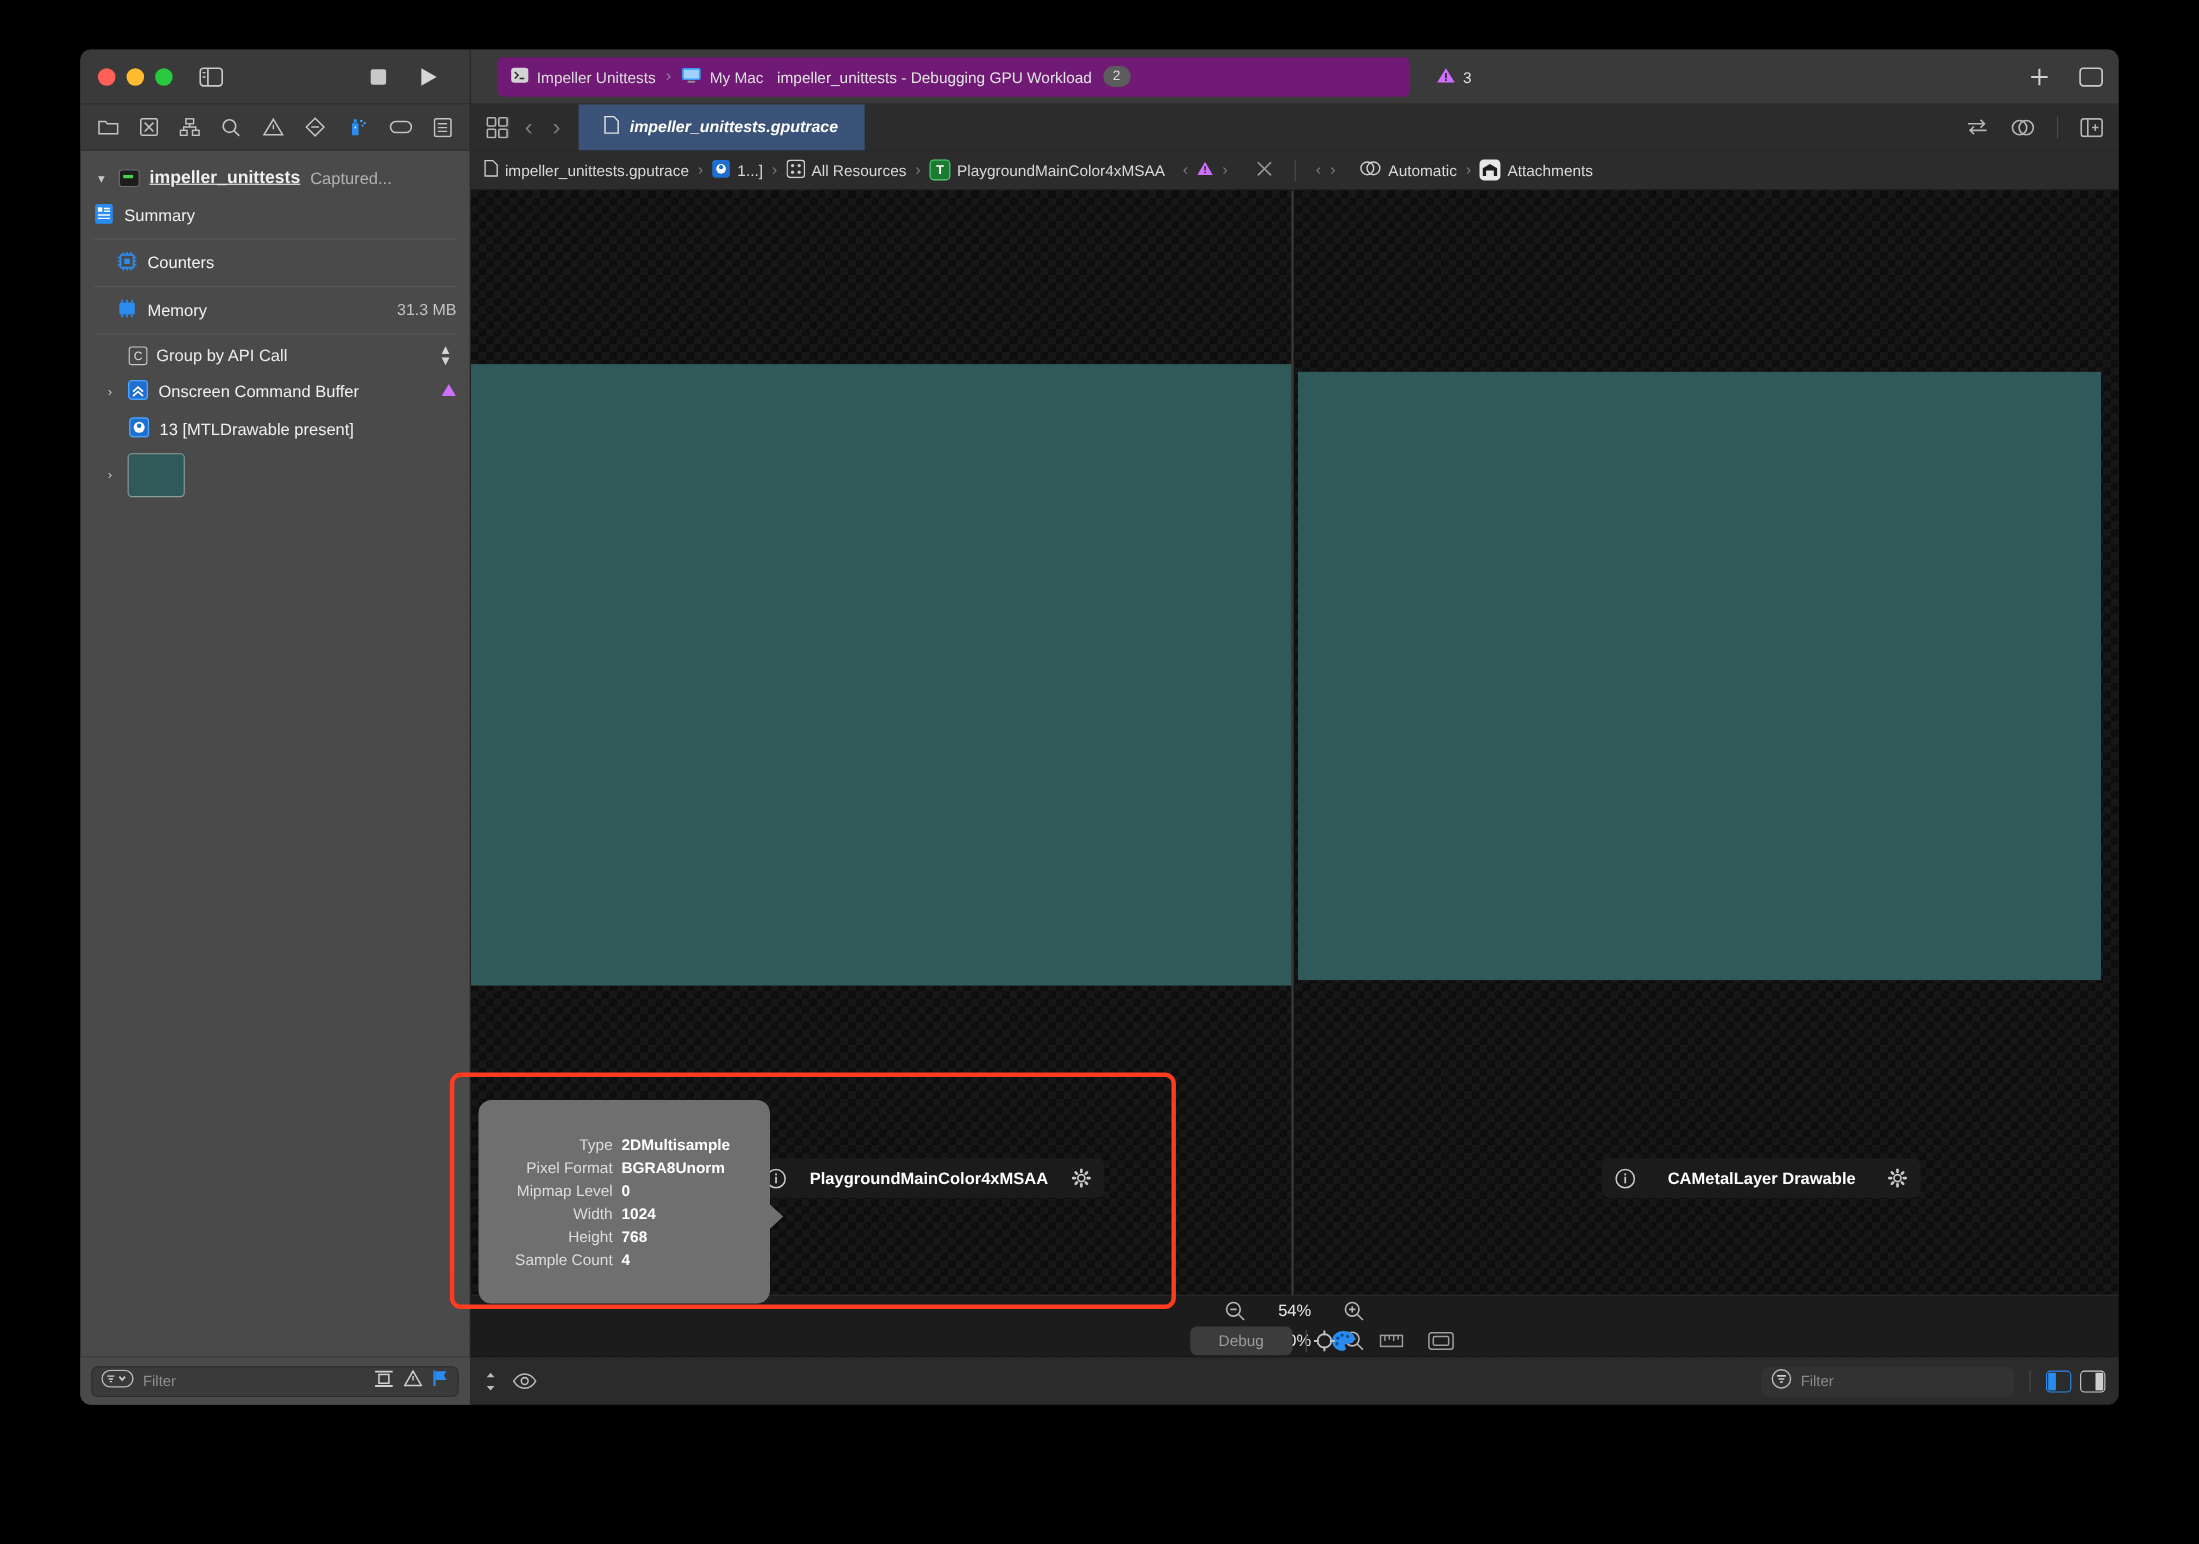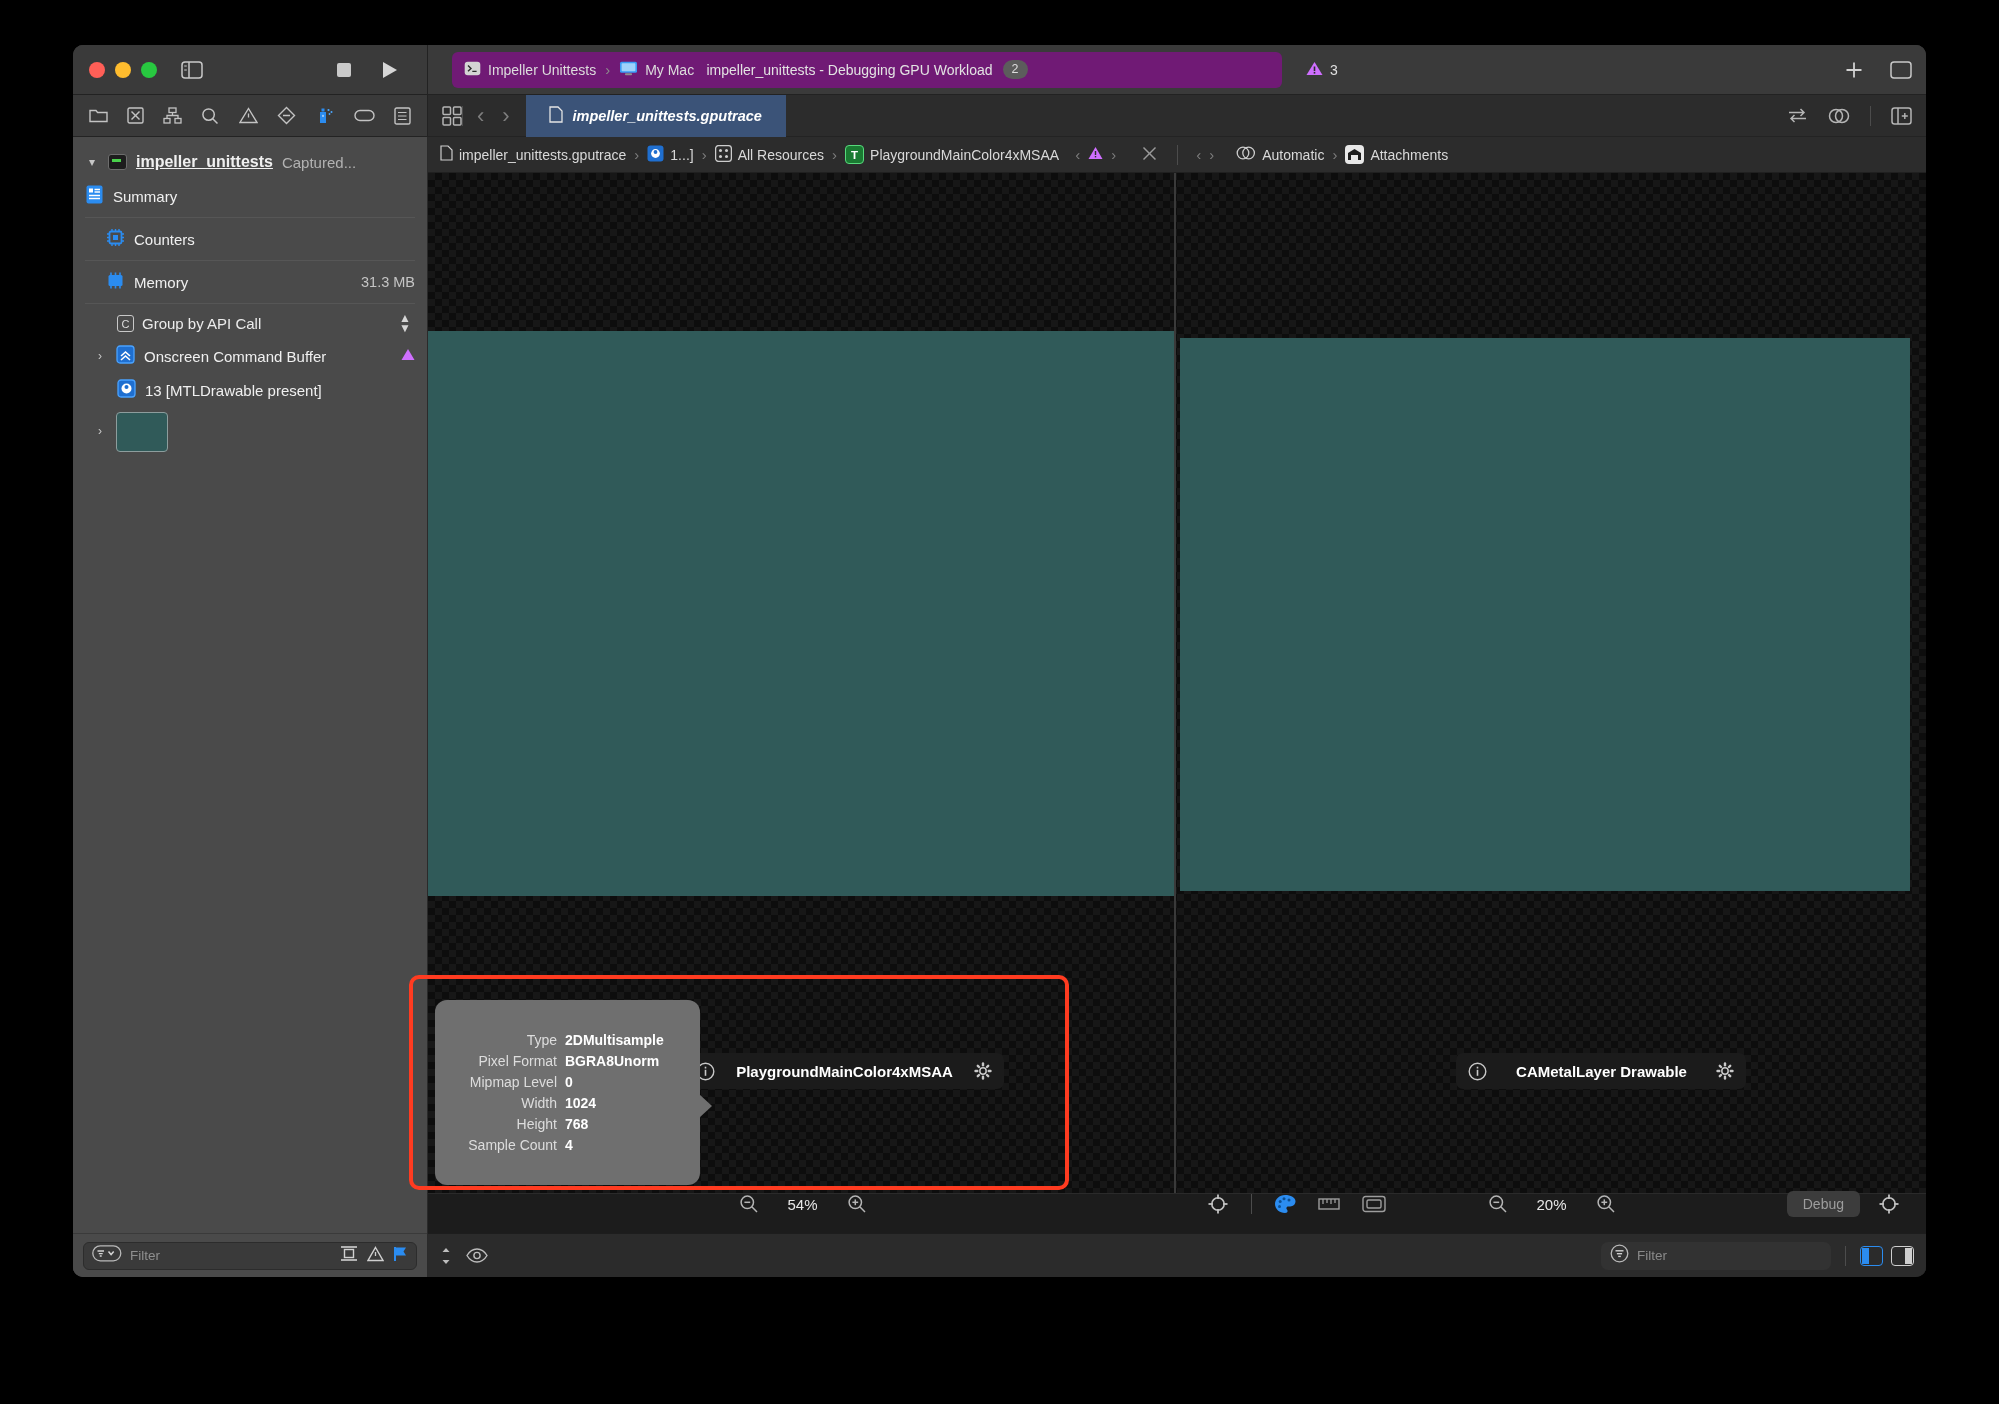--- a/index.html
+++ b/index.html
@@ -167,32 +167,32 @@
   .teal { position:absolute; background:#305a59; }
 
   .label-pill {
     position:absolute; height: 36px; display:flex; align-items:center; gap:14px;
     background:#1b1b1b; border-radius:7px; padding: 0 12px; color:#fff;
     font-size:15px; font-weight:700;
   }
   .pill-ico { color:#c8c8c8; display:flex; align-items:center; }
 
   .zoombar {
-    position:absolute; left:0; right:0; bottom:0; height:40px;
+    position:absolute; left:0; right:0; bottom:0; height:56px;
     background:#1c1c1c; border-top:1px solid #2a2a2a;
-    display:flex; align-items:flex-start;
+    display:flex; align-items:center;flex-direction:column;
   }
   .zb-half { flex:1; display:flex; align-items:center; justify-content:center; gap:18px; position:relative; }
   .zb-zoomtext { font-size:15px; color:#e6e6e6; min-width:52px; text-align:center; }
   .zb-ico { color:#b5b5b5; display:flex; align-items:center; }
   .zb-left-tools { position:absolute; left:30px; display:flex; align-items:center; gap:22px; }
   .zb-right-tools { position:absolute; right:26px; display:flex; align-items:center; gap:18px; }
   .debug-btn {
     background:#3c3c3c; color:#9d9d9d; border-radius:6px;
-    padding: 5px 16px; font-size:14px;
+    padding: 5px 26px; font-size:14px;
   }
 
   .main-foot {
     height: 44px; flex:0 0 44px; background:#2b2b2b;
     display:flex; align-items:center; padding: 0 12px; gap:14px;
     border-top:1px solid #1d1d1d;
   }
   .foot-ico { color:#bdbdbd; display:flex; align-items:center; }
   .foot-right { margin-left:auto; display:flex; align-items:center; gap:14px; }
   .foot-filter {

